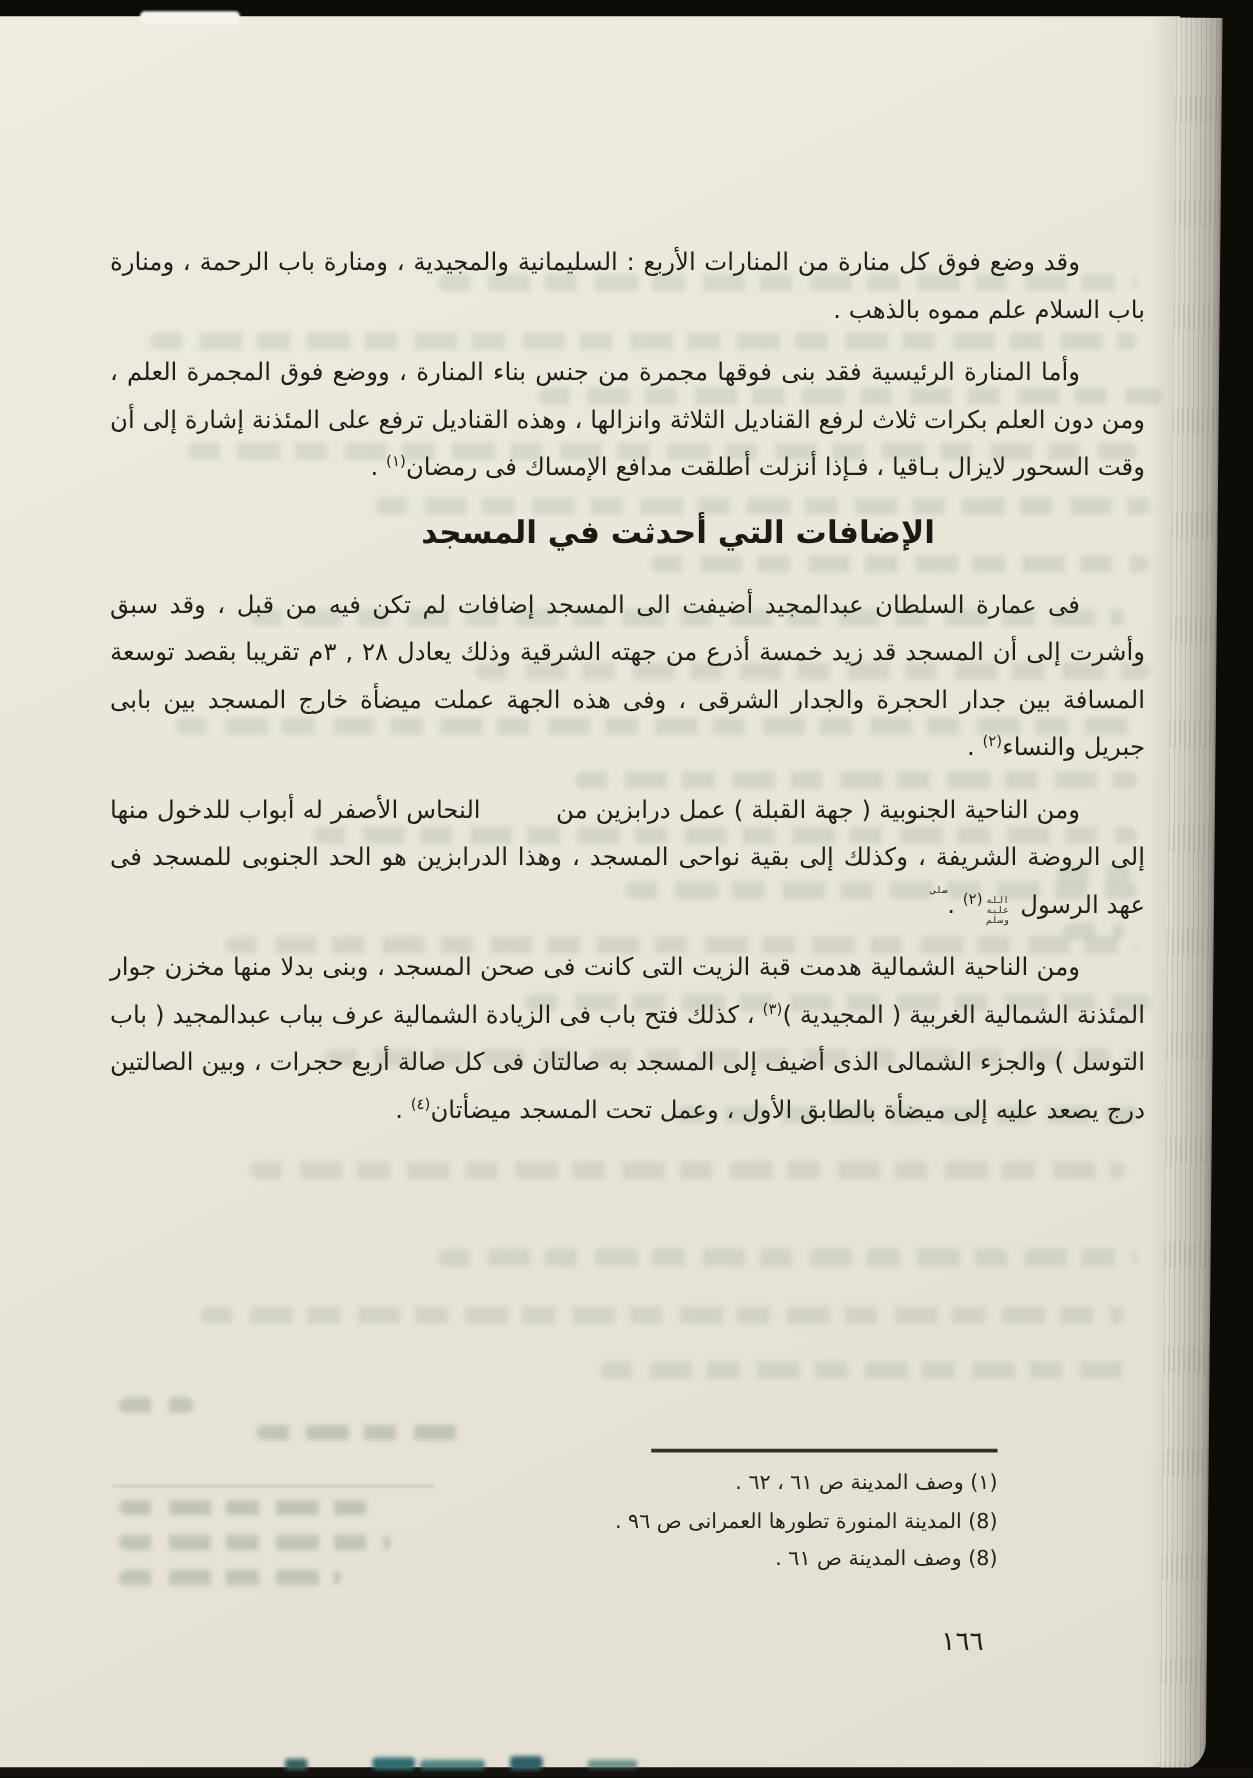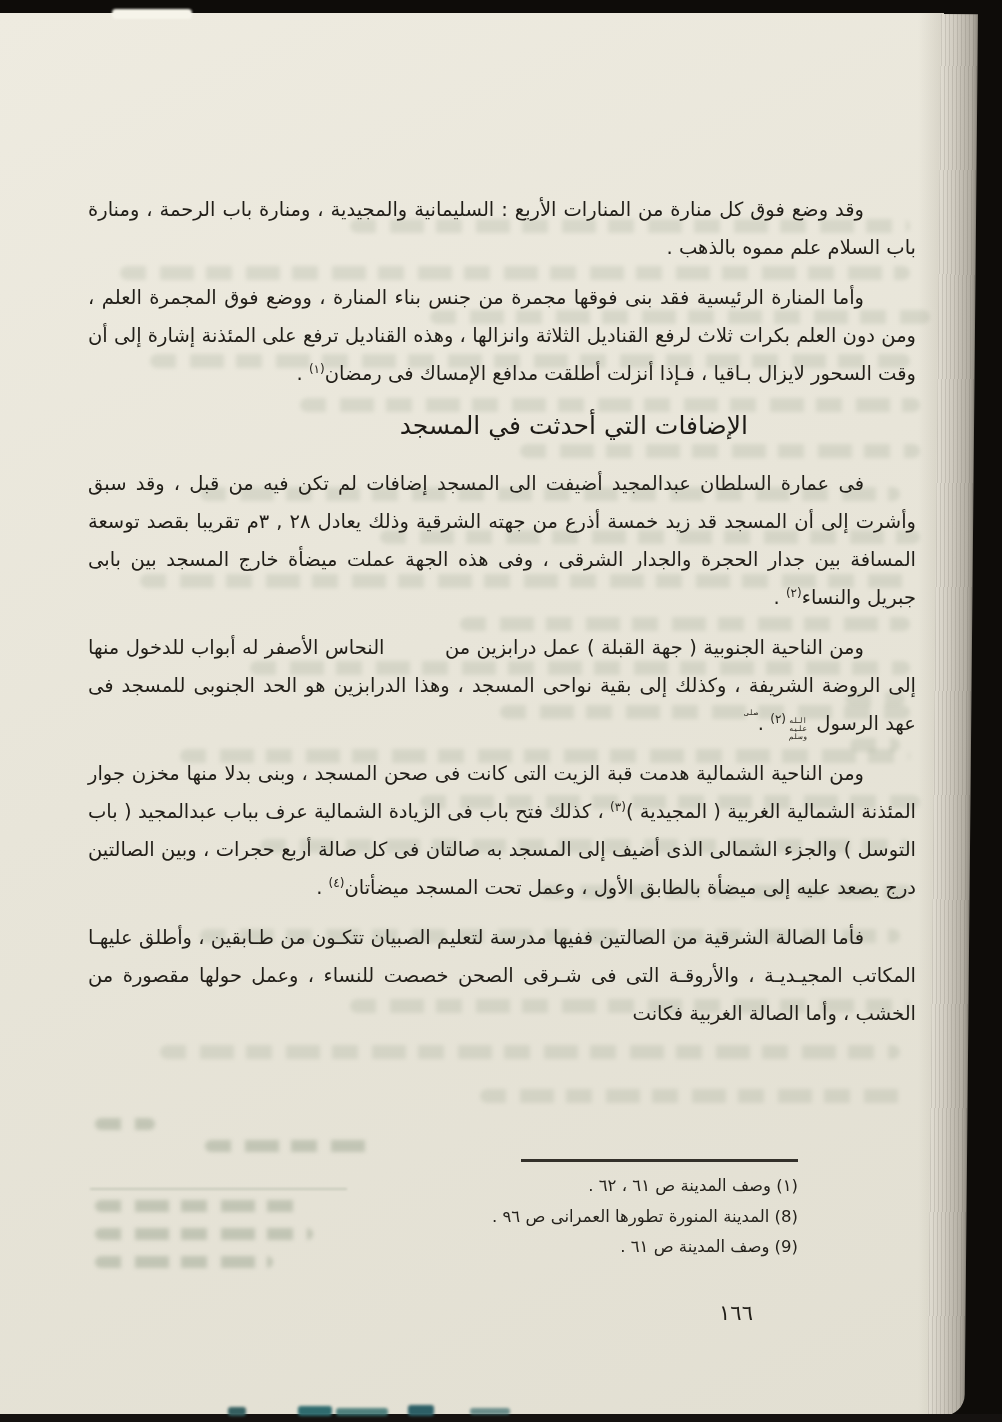--- a/index.html
+++ b/index.html
@@ -22,27 +22,27 @@
          background:linear-gradient(90deg,rgba(120,112,96,0) 0,rgba(120,112,96,.18) 100%);}
   
   .content{position:absolute;left:88px;top:178px;width:828px;direction:rtl;
          text-align:justify;color:#211e18;font-size:19.5px;line-height:38px;}
   .para{margin:0 0 12px;text-indent:52px;}
   .para:last-child{margin-bottom:0;}
   sup{font-size:12px;line-height:0;vertical-align:7px;}
   .gap{display:inline-block;width:54px;}
   .honorific{display:inline-block;width:24px;font-size:7.5px;line-height:8px;
          text-align:center;vertical-align:middle;color:#2a271f;font-family:Liberation Mono, monospace;}
-  .heading{font-size:25px;font-weight:normal;margin:14px 168px 20px 0;text-align:right;
+  .heading{font-size:25px;font-weight:bold;margin:14px 168px 20px 0;text-align:right;
          text-indent:0;color:#1d1a15;}
   
   .footnotes{position:absolute;left:88px;top:1146px;width:710px;direction:rtl;
          color:#24211b;font-size:16.5px;line-height:30.5px;}
   .fn-rule{width:277px;height:3px;background:#33302a;margin-bottom:9px;}
-  .pageno{position:absolute;left:701px;top:1288px;width:70px;text-align:center;
+  .pageno{position:absolute;left:735px;top:1288px;width:70px;text-align:center;
          font-size:21px;color:#211e18;letter-spacing:2px;}
   
   .ghost{position:absolute;height:14px;border-radius:7px;filter:blur(2.2px);opacity:.2;
          background:repeating-linear-gradient(90deg,#8e9a84 0 26px,transparent 26px 40px,
                     #8e9a84 40px 74px,transparent 74px 86px);}
   .ghost.strong{opacity:.4;height:12px;}
   .ghost-rule{position:absolute;height:2px;background:#a9b2a0;opacity:.5;filter:blur(1px);}
   
   .bottom-band{position:absolute;left:0;top:1414px;width:1002px;height:8px;background:#151210;}
   .smudge{position:absolute;filter:blur(1.5px);border-radius:3px;}
@@ -87,30 +87,29 @@
     <div class="content">
       <div>
           <p class="para">وقد وضع فوق كل منارة من المنارات الأربع : السليمانية والمجيدية ، ومنارة باب الرحمة ، ومنارة باب السلام علم مموه بالذهب .</p>
           <p class="para">وأما المنارة الرئيسية فقد بنى فوقها مجمرة من جنس بناء المنارة ، ووضع فوق المجمرة العلم ، ومن دون العلم بكرات ثلاث لرفع القناديل الثلاثة وانزالها ، وهذه القناديل ترفع على المئذنة إشارة إلى أن وقت السحور لايزال بـاقيا ، فـإذا أنزلت أطلقت مدافع الإمساك فى رمضان<sup>(١)</sup> .</p>
         </div>
       <h2 class="heading">الإضافات التي أحدثت في المسجد</h2>
       <div>
           <p class="para">فى عمارة السلطان عبدالمجيد أضيفت الى المسجد إضافات لم تكن فيه من قبل ، وقد سبق وأشرت إلى أن المسجد قد زيد خمسة أذرع من جهته الشرقية وذلك يعادل ٢٨ , ٣م تقريبا بقصد توسعة المسافة بين جدار الحجرة والجدار الشرقى ، وفى هذه الجهة عملت ميضأة خارج المسجد بين بابى جبريل والنساء<sup>(٢)</sup> .</p>
           <p class="para">ومن الناحية الجنوبية ( جهة القبلة ) عمل درابزين من <span class="gap"></span>النحاس الأصفر له أبواب للدخول منها إلى الروضة الشريفة ، وكذلك إلى بقية نواحى المسجد ، وهذا الدرابزين هو الحد الجنوبى للمسجد فى عهد الرسول <span class="honorific">صلى الله عليه وسلم</span><sup>(٢)</sup> .</p>
           <p class="para">ومن الناحية الشمالية هدمت قبة الزيت التى كانت فى صحن المسجد ، وبنى بدلا منها مخزن جوار المئذنة الشمالية الغربية ( المجيدية )<sup>(٣)</sup> ، كذلك فتح باب فى الزيادة الشمالية عرف بباب عبدالمجيد ( باب التوسل ) والجزء الشمالى الذى أضيف إلى المسجد به صالتان فى كل صالة أربع حجرات ، وبين الصالتين درج يصعد عليه إلى ميضأة بالطابق الأول ، وعمل تحت المسجد ميضأتان<sup>(٤)</sup> .</p>
-          <p class="para">فأما الصالة الشرقية من الصالتين ففيها مدرسة لتعليم الصبيان تتكـون من طـابقين ، وأطلق عليهـا المكاتب المجيـديـة ، والأروقـة التى فى شـرقى الصحن خصصت للنساء ، وعمل حولها مقصورة من الخشب ، وأما الصالة الغربية فكانت</p>
         </div>
     </div>
 
     <div class="footnotes">
       <div class="fn-rule"></div>
       <div>
           <div>(١) وصف المدينة ص ٦١ ، ٦٢ .</div>
           <div>(8) المدينة المنورة تطورها العمرانى ص ٩٦ .</div>
-          <div>(9) وصف المدينة ص ٦١ .</div>
+          <div>(8) وصف المدينة ص ٦١ .</div>
         </div>
     </div>
 
     <div class="pageno">١٦٦</div>
     <div class="edge-shadow"></div>
   </div>
 
   <div class="notch"></div>
   <div class="fore-edge"></div>
 

